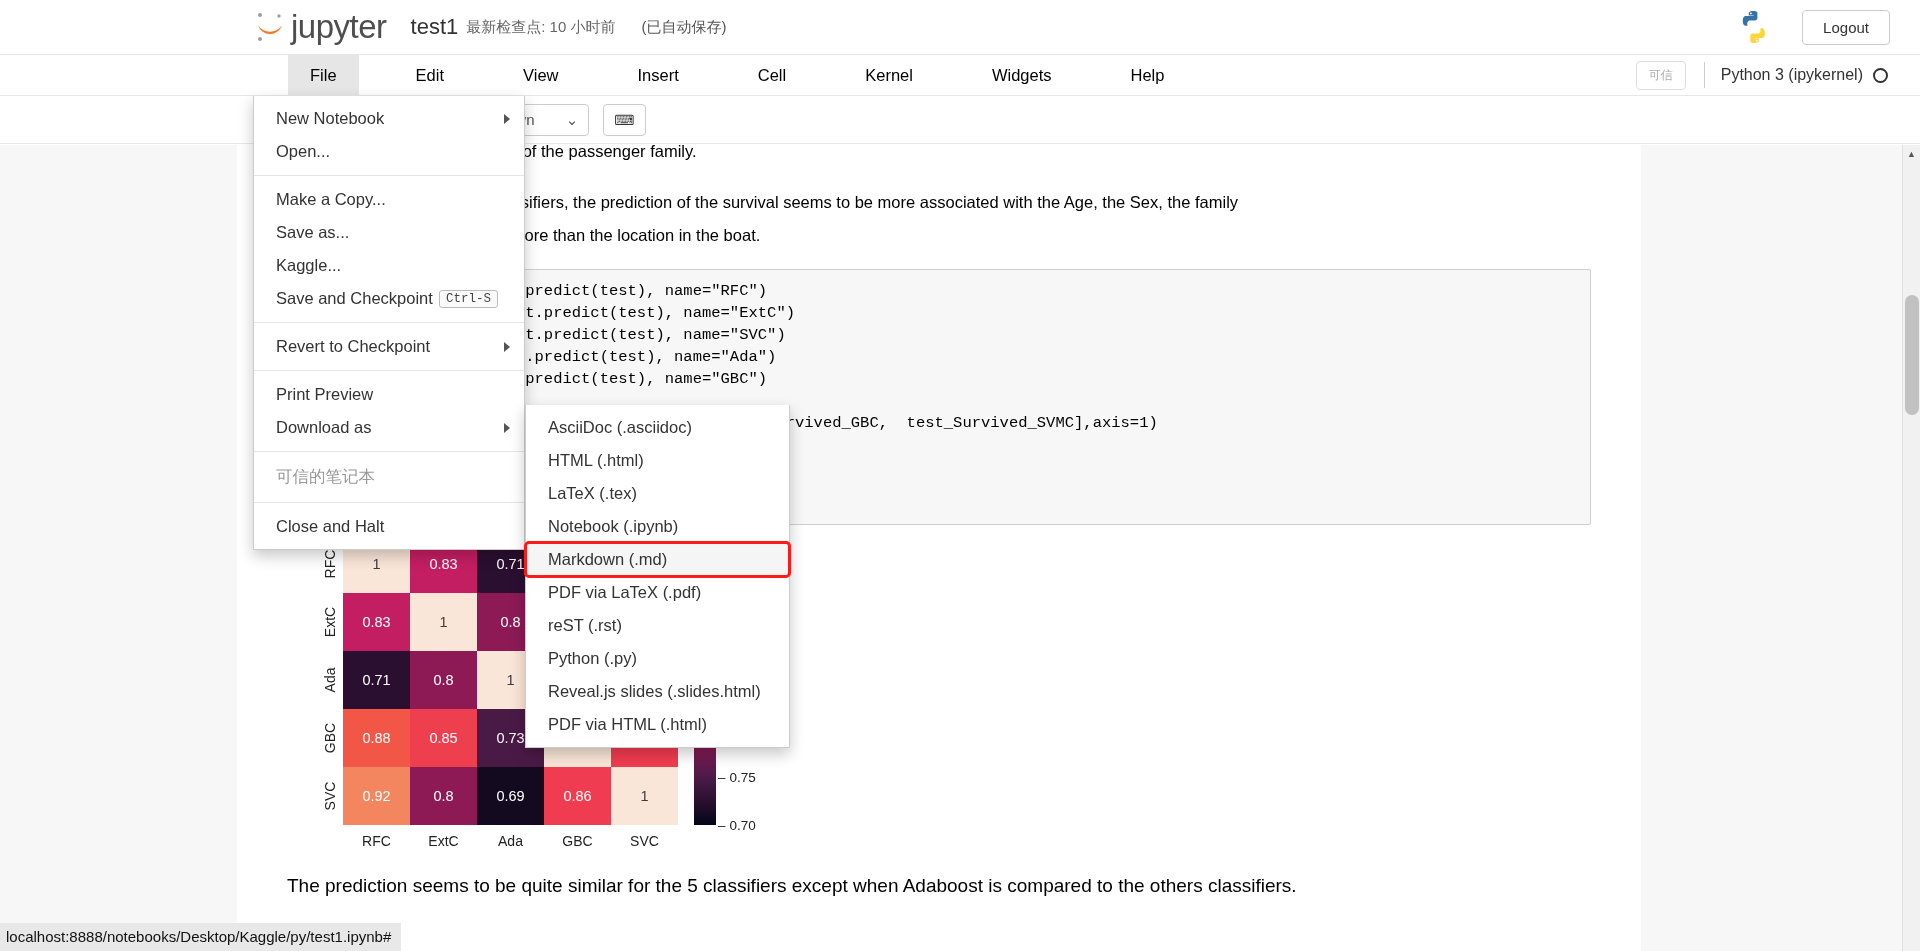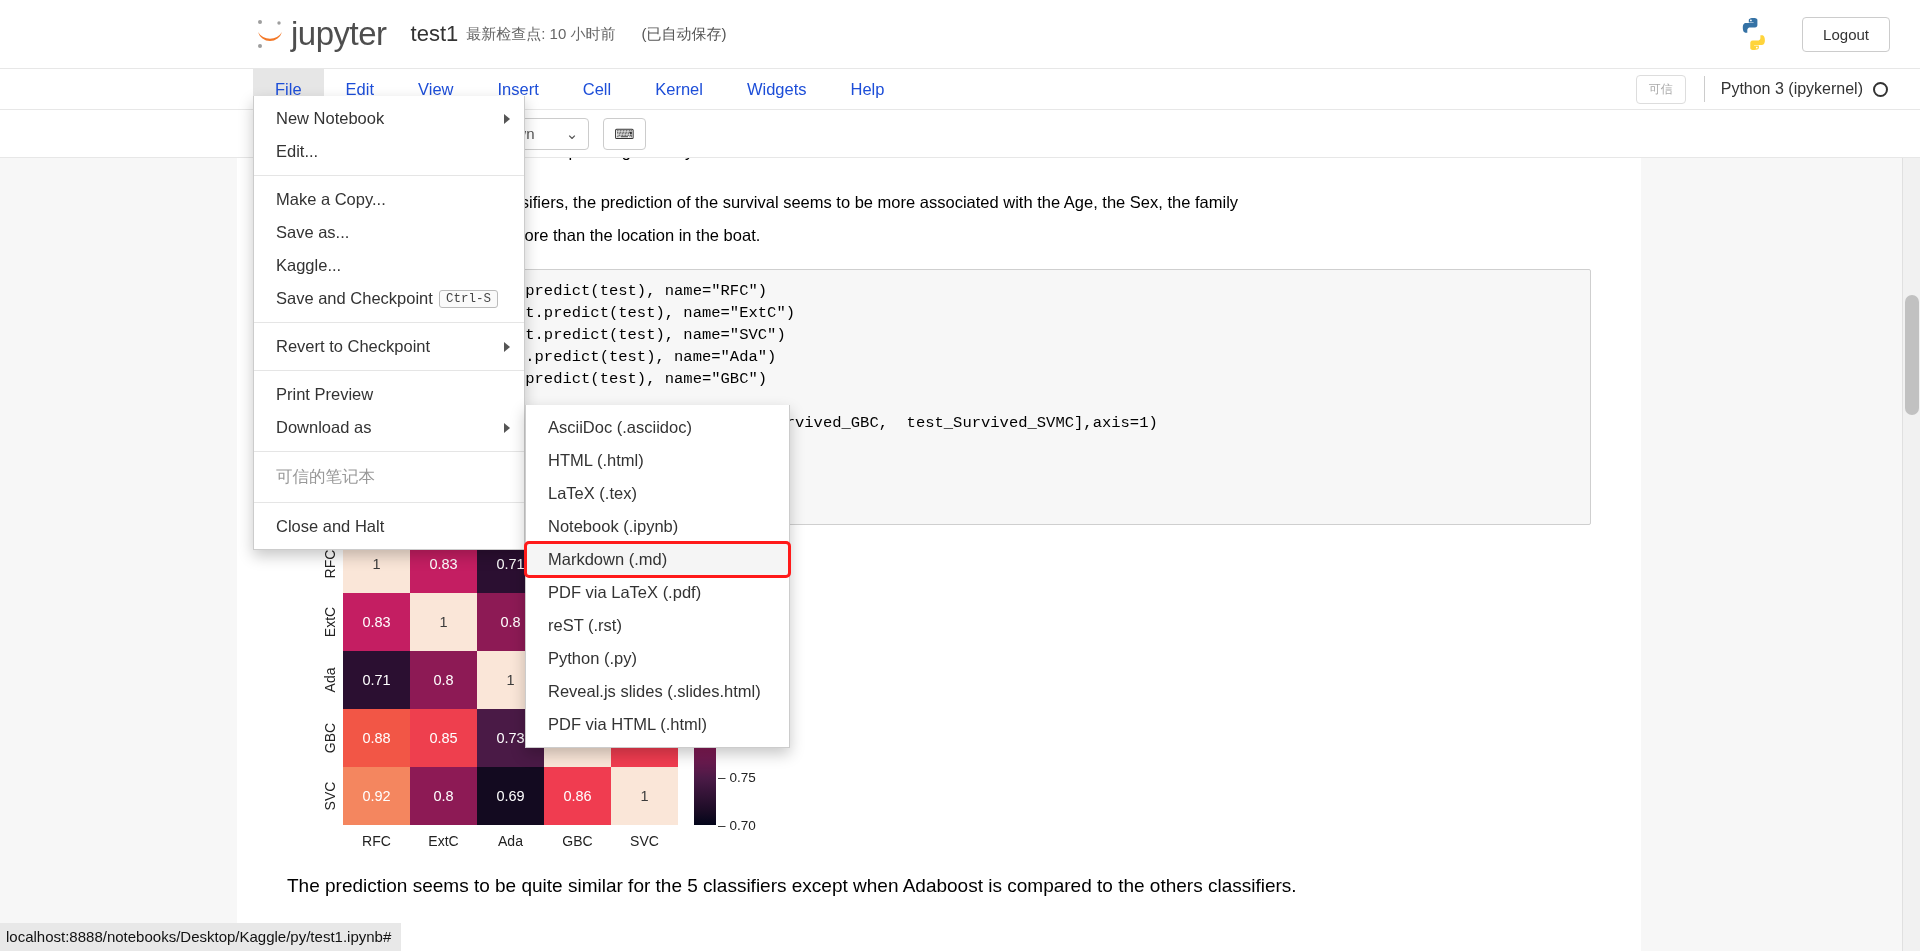--- a/index.html
+++ b/index.html
@@ -8,21 +8,21 @@
     width:1920px; height:951px;
     font-family:"Liberation Sans", sans-serif;
     background:#fff;
     overflow:hidden;
     position:relative;
     color:#000;
   }
 
   
   .header {
-    height:69px;
+    height:55px;
     background:#fff;
     border-bottom:1px solid #e7e7e7;
     display:flex;
     align-items:center;
     position:relative;
     z-index:5;
   }
   .logo-wrap {
     display:flex; align-items:center; margin-left:253px;
   }
@@ -58,22 +58,23 @@
     border-bottom:1px solid #e7e7e7;
     display:flex;
     align-items:stretch;
     position:relative;
     z-index:5;
   }
   .menu-items { display:flex; margin-left:253px; }
   .menu-item {
     padding:0 22px;
     display:flex; align-items:center;
-    font-size:16.5px; color:#1d4ed8;
+    font-size:16.5px; color:#000000;
     cursor:pointer;
+    margin-left:35px;
   }
   .menu-item.open { background:#e6e6e6; }
   .menubar-right { margin-left:auto; display:flex; align-items:center; margin-right:32px; }
   .trust-btn {
     border:1px solid #ddd; border-radius:4px; background:#fff;
     color:#aaa; font-size:12px; padding:5px 12px; margin-right:18px;
     font-family:"Liberation Sans", sans-serif; cursor:default;
   }
   .vsep { width:1px; height:26px; background:#ccc; margin-right:16px; }
   .kernel-name { font-size:16px; color:#333; margin-right:10px; }
@@ -403,21 +404,21 @@
   <div class="sb-arrow">▲</div>
   <div class="sb-thumb"></div>
 </div>
 
 <div class="dropdown file-menu">
   <div class="dd-item">
     <span>New Notebook</span>
     <span class="dd-arrow"></span>
   </div>
   <div class="dd-item">
-    <span>Edit...</span>
+    <span>Open...</span>
   </div>
   <div class="dd-sep"></div>
   <div class="dd-item">
     <span>Make a Copy...</span>
   </div>
   <div class="dd-item">
     <span>Save as...</span>
   </div>
   <div class="dd-item">
     <span>Kaggle...</span>

